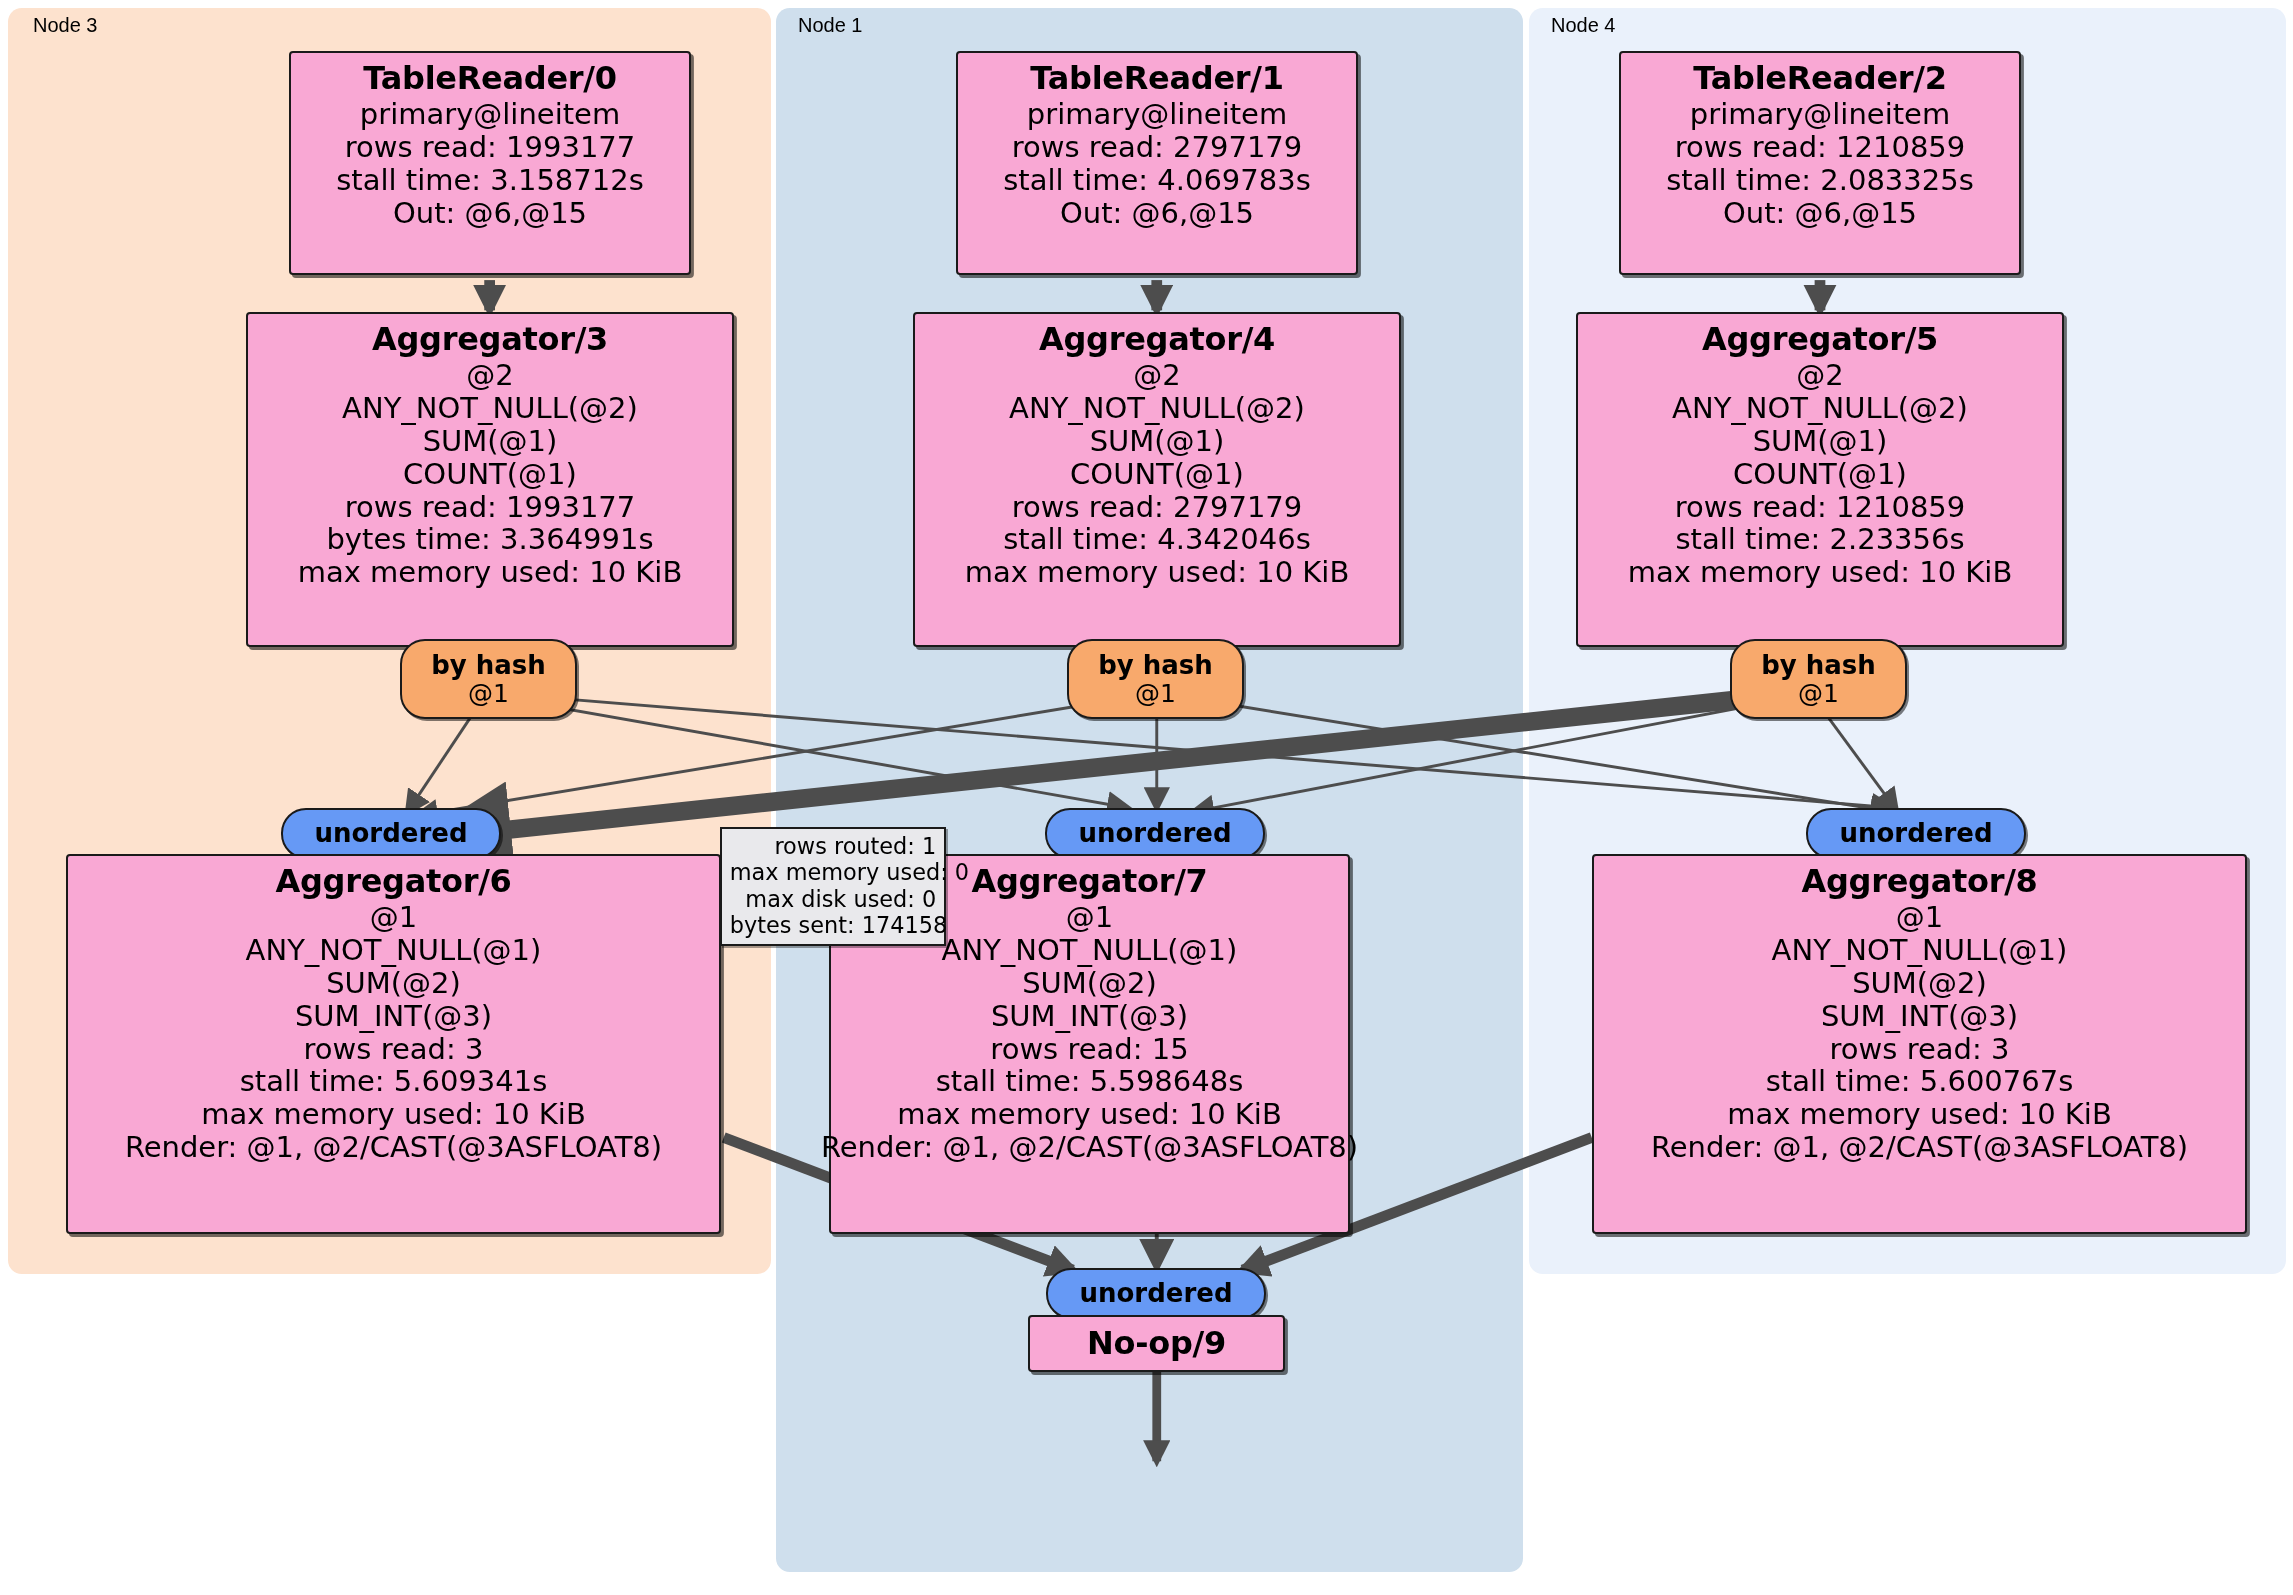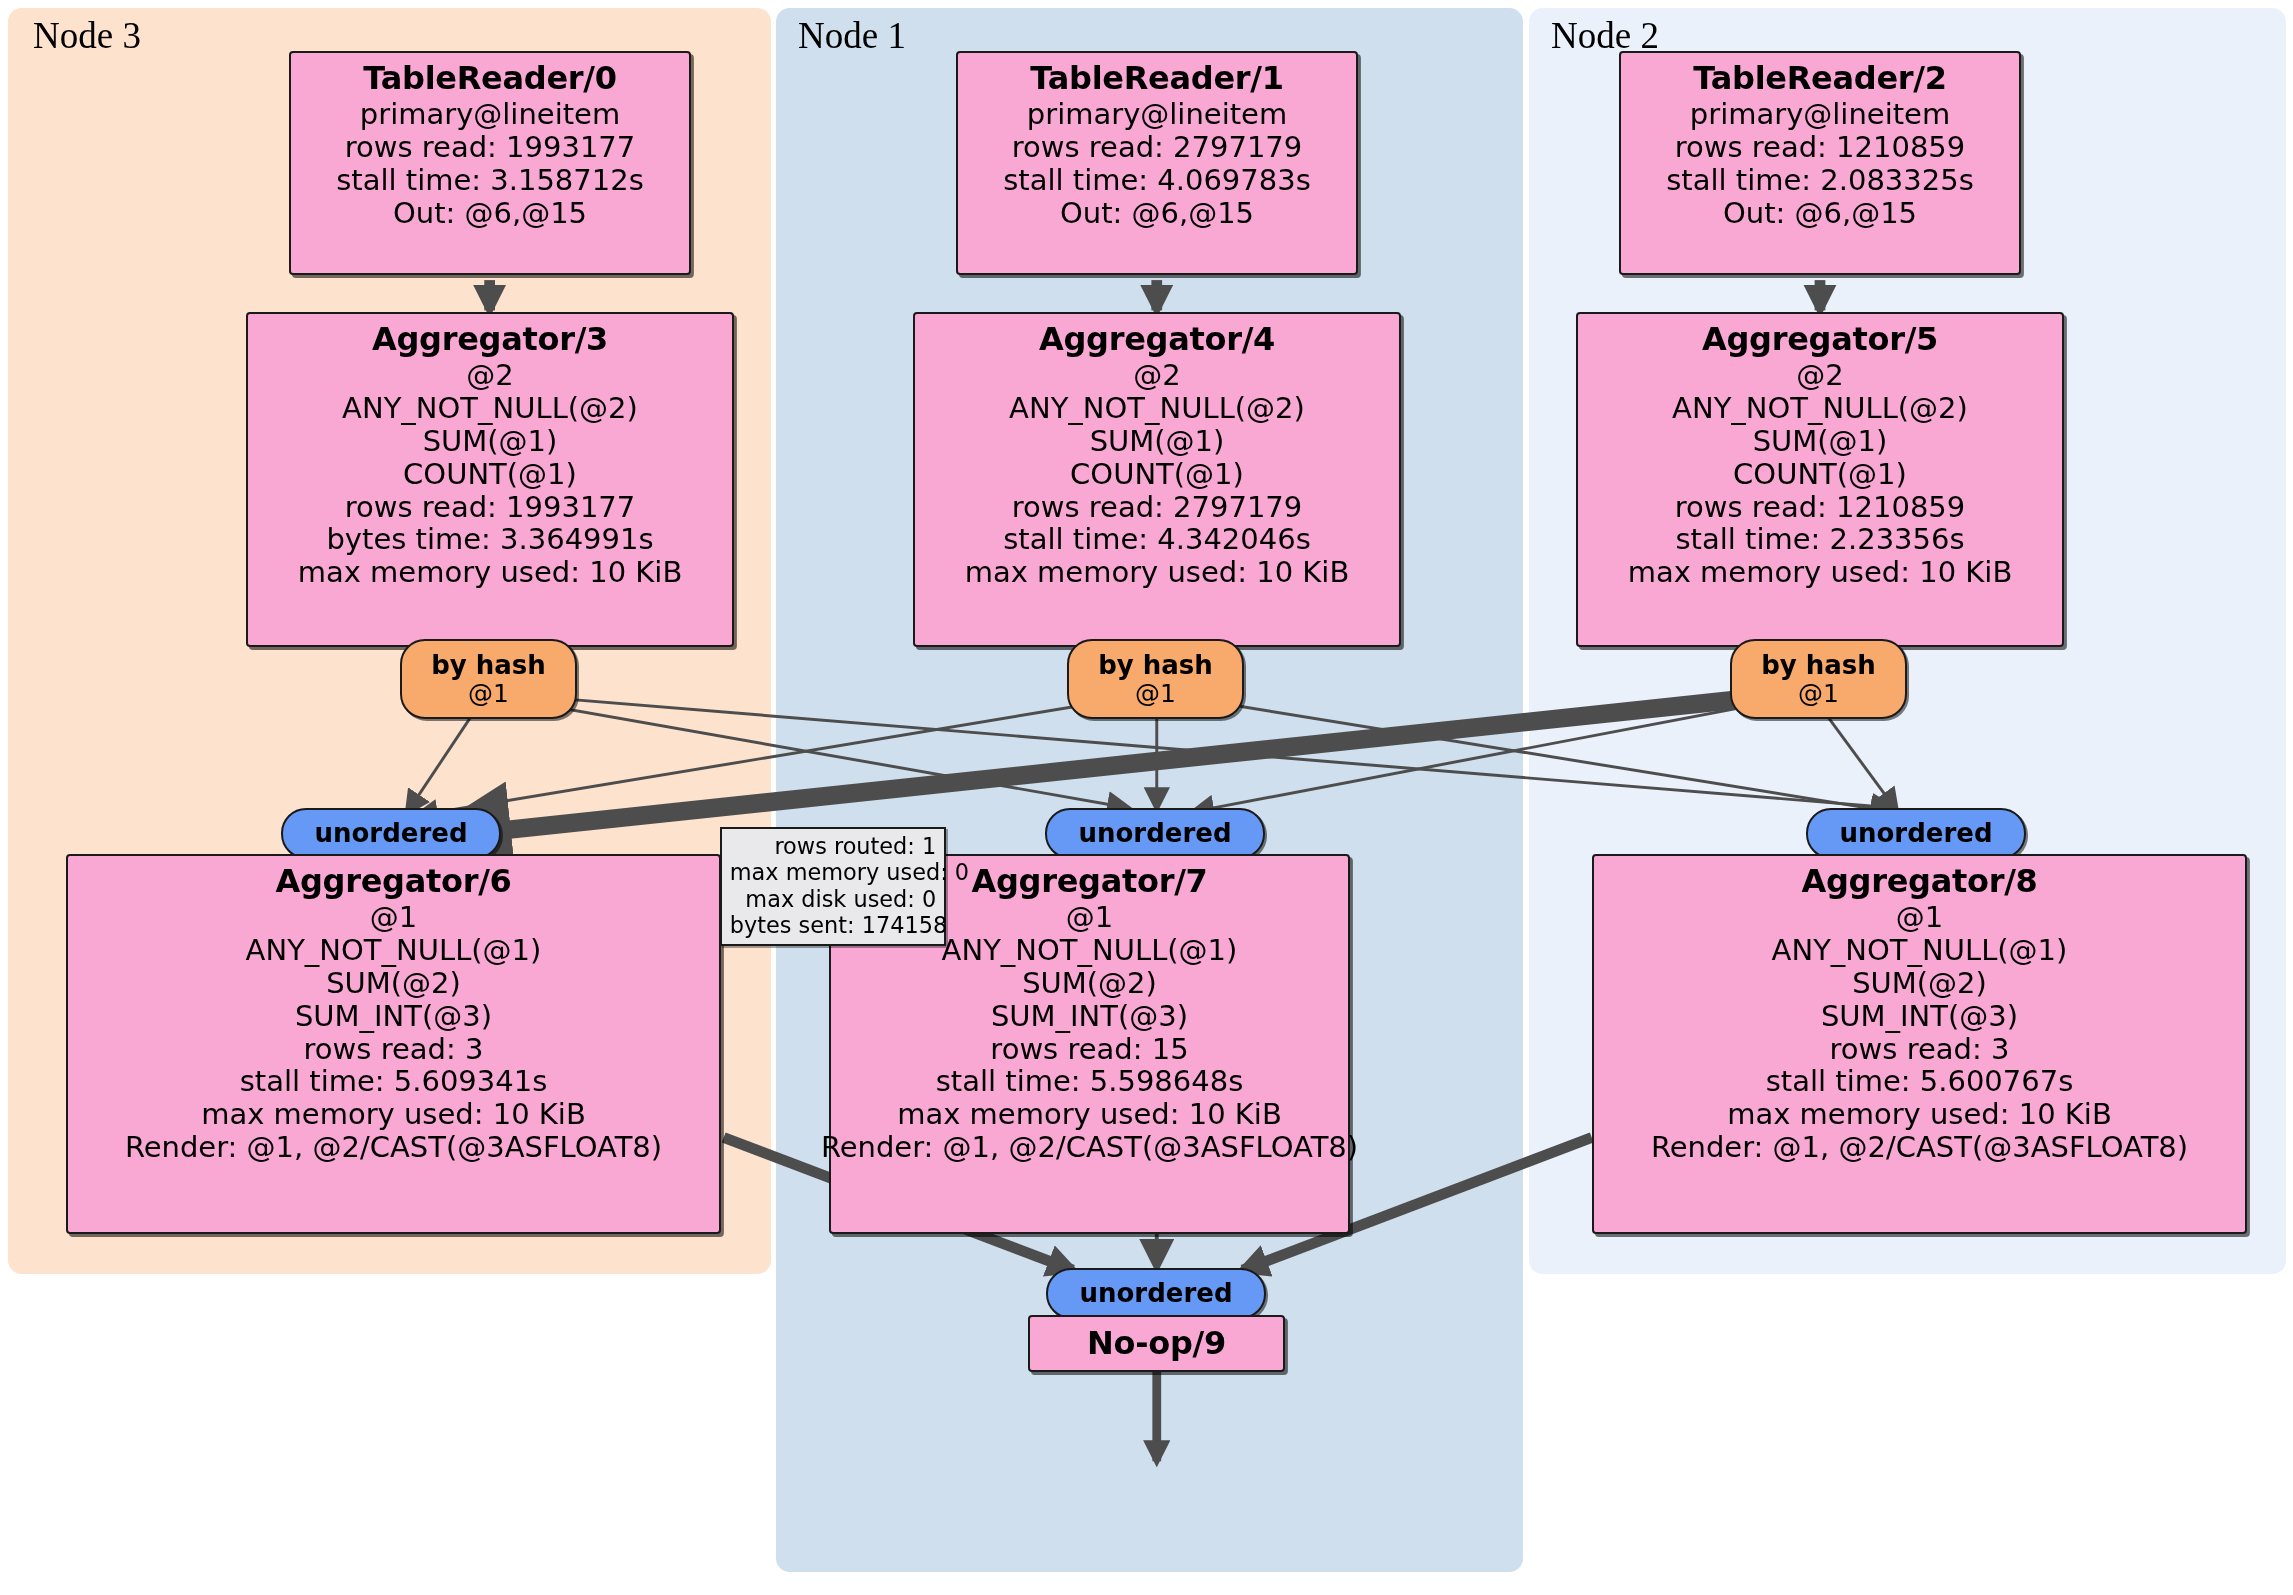--- a/index.html
+++ b/index.html
@@ -8,22 +8,22 @@
     font-family:"DejaVu Sans","Liberation Sans",sans-serif;
     width:2294px;height:1596px;position:relative;overflow:hidden;
   }
   #canvas{position:absolute;left:0;top:0;width:2294px;height:1596px;}
 
   
   .cluster{
     position:absolute;border-radius:13.7px;box-sizing:border-box;
   }
   .cluster-label{
-    position:absolute;font-size:37px;color:#000;white-space:nowrap;
-    font-family:Liberation Serif, serif;
+    position:absolute;font-size:20px;color:#000;white-space:nowrap;
+    font-family:Liberation Sans, sans-serif;
   }
   #cluster-node3{left:7.8px;  top:7.8px;  width:763px;  height:1266px; background:#fde2ce;}
   #cluster-node1{left:776px;top:7.8px;  width:747px;  height:1564px; background:#cfdfed;}
   #cluster-node2{left:1529px;top:7.8px; width:757px;  height:1266px; background:#eaf1fb;}
   #label-node3{left:33px; top:13.7px;}
   #label-node1{left:798px;top:13.7px;}
   #label-node2{left:1551px;top:13.7px;}
 
   
   #edges{position:absolute;left:0;top:0;width:2294px;height:1596px;pointer-events:none;}
@@ -71,21 +71,21 @@
 <body>
 
 <div id="canvas">
 
   <div class="cluster" id="cluster-node3"></div>
   <div class="cluster" id="cluster-node1"></div>
   <div class="cluster" id="cluster-node2"></div>
 
   <div class="cluster-label" id="label-node3">Node 3</div>
   <div class="cluster-label" id="label-node1">Node 1</div>
-  <div class="cluster-label" id="label-node2">Node 2</div>
+  <div class="cluster-label" id="label-node2">Node 4</div>
 
   <svg id="edges" viewBox="0 0 2352 1636">
     <defs>
       <marker id="ah-thin" markerWidth="9" markerHeight="9" refX="7" refY="4.5" orient="auto">
         <path d="M0,0 L9,4.5 L0,9 z" fill="#4d4d4d"></path>
       </marker>
       <marker id="ah-thick" markerWidth="5.2" markerHeight="5.2" refX="3.9" refY="2.6" orient="auto">
         <path d="M0,0 L5.2,2.6 L0,5.2 z" fill="#4d4d4d"></path>
       </marker>
       <marker id="ah-huge" markerWidth="3.1" markerHeight="3.1" refX="2.4" refY="1.55" orient="auto">

